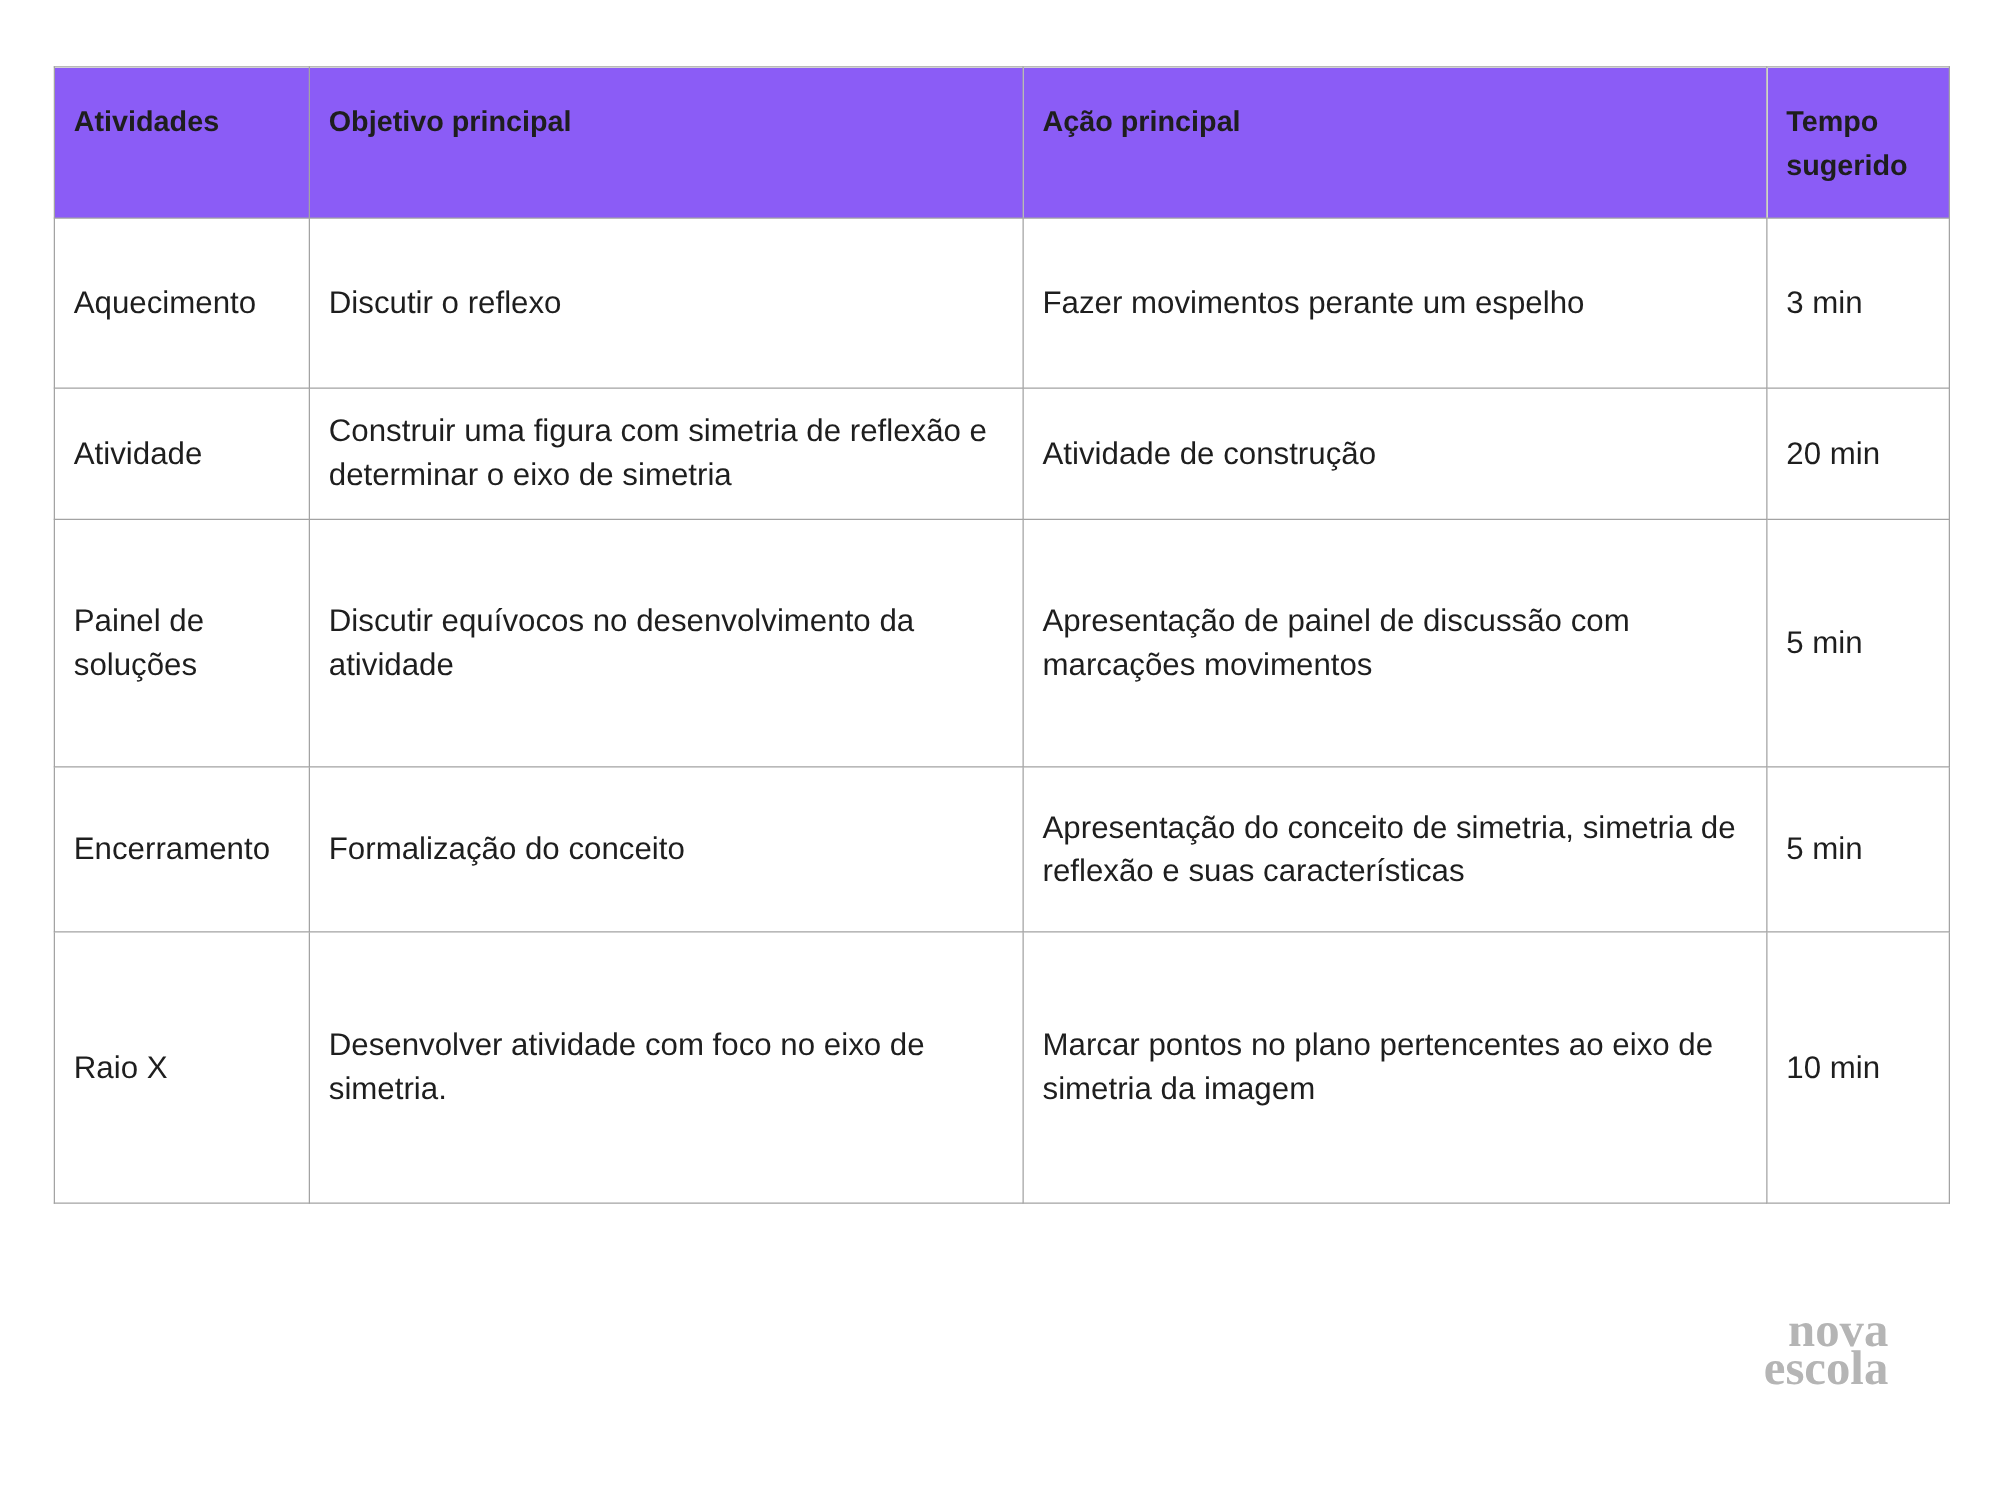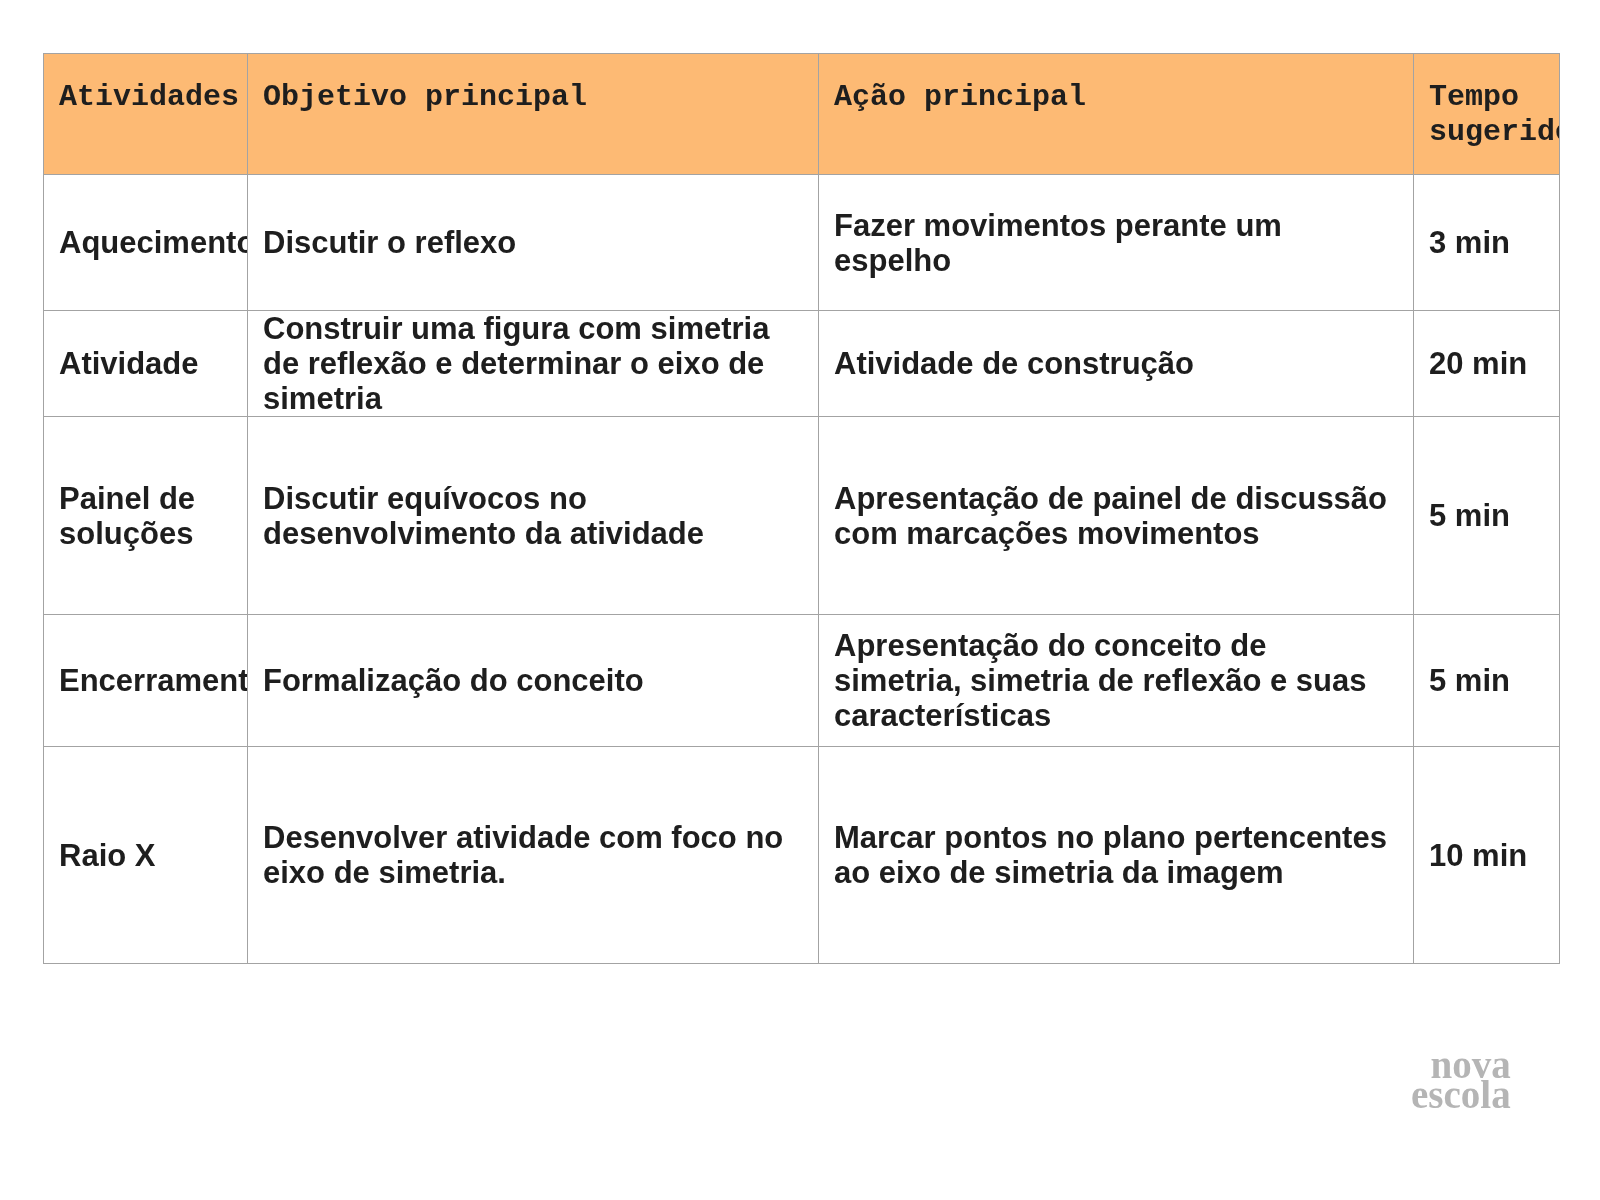--- a/index.html
+++ b/index.html
@@ -17,32 +17,31 @@
     border-collapse: collapse;
     table-layout: fixed;
   }
   .lesson-table th, .lesson-table td {
     border: 1px solid #a3a3a3;
     color: #1e1e1e;
     text-align: left;
     overflow: hidden;
   }
   .lesson-table th {
-    background: #fdba74;
+    background: #8b5cf6;
     vertical-align: top;
     font-weight: bold;
-    font-size: 30px;
+    font-size: 23px;
     line-height: 35px;
     padding: 26px 8px 0 15px;
-    font-family: Liberation Mono, monospace;
   }
   .lesson-table td {
     vertical-align: middle;
-    font-weight: bold;
-    font-size: 31px;
+    font-weight: normal;
+    font-size: 25px;
     line-height: 35px;
     padding: 0 24px 0 15px;
   }
   .lesson-table td.tempo { padding-right: 6px; }
 
   .col-atividades { width: 204px; }
   .col-objetivo   { width: 571px; }
   .col-acao       { width: 595px; }
   .col-tempo      { width: 146px; }
 

